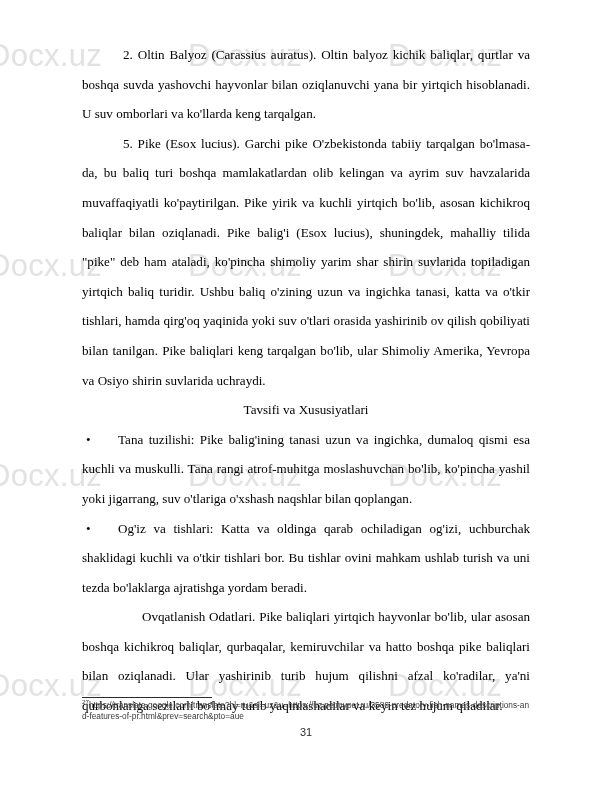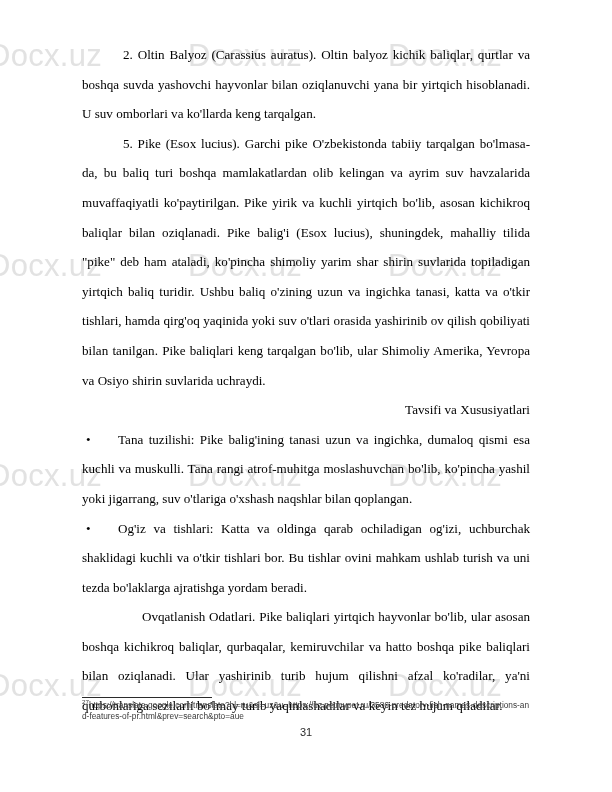--- a/index.html
+++ b/index.html
@@ -62,21 +62,21 @@
     text-indent: 41px;
     hyphens: none;
   }
   p.para.wideindent {
     text-indent: 60px;
   }
   p.heading {
     margin: 0;
     font-size: 13.1px;
     line-height: 29.6px;
-    text-align: right;
+    text-align: center;
     text-indent: 0;
   }
 
   
   .bullet-item {
     position: relative;
     font-size: 13.1px;
     line-height: 29.6px;
     text-align: justify;
     text-justify: inter-word;

